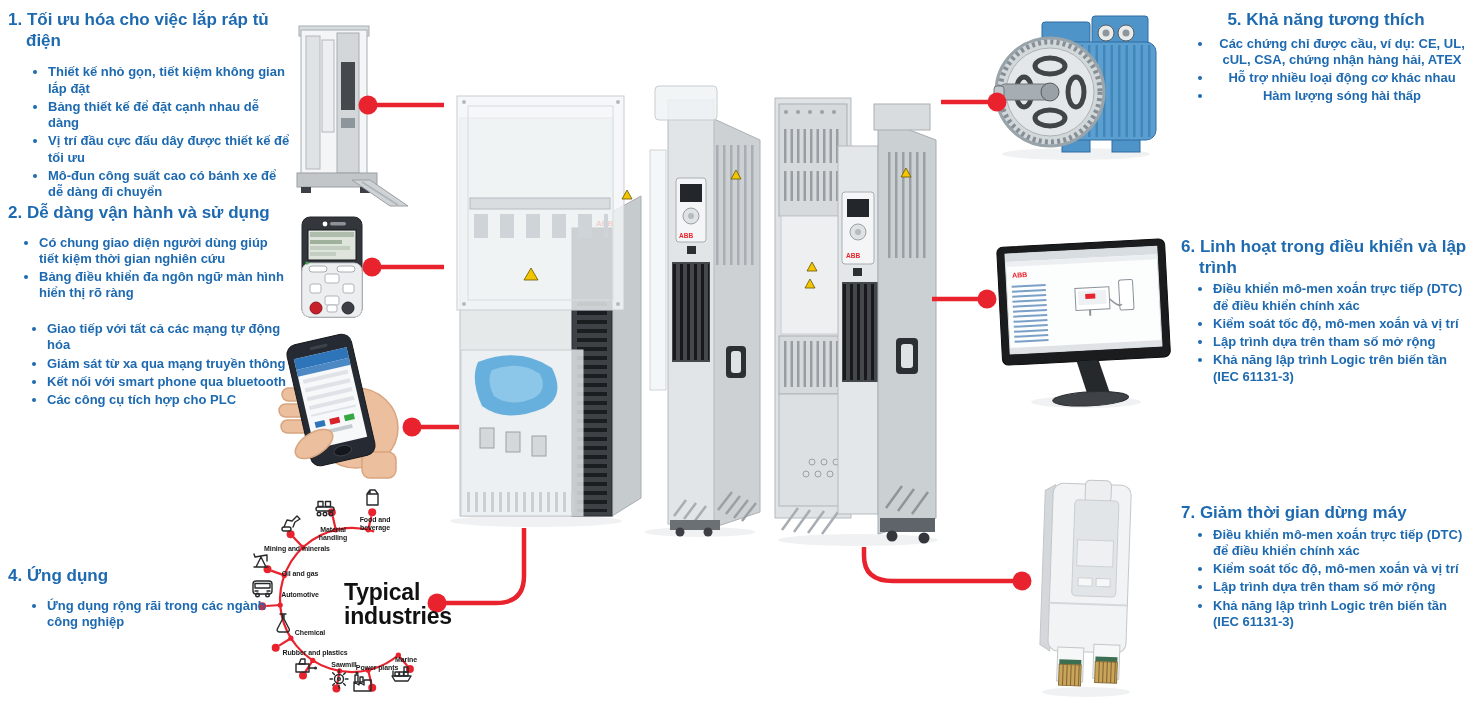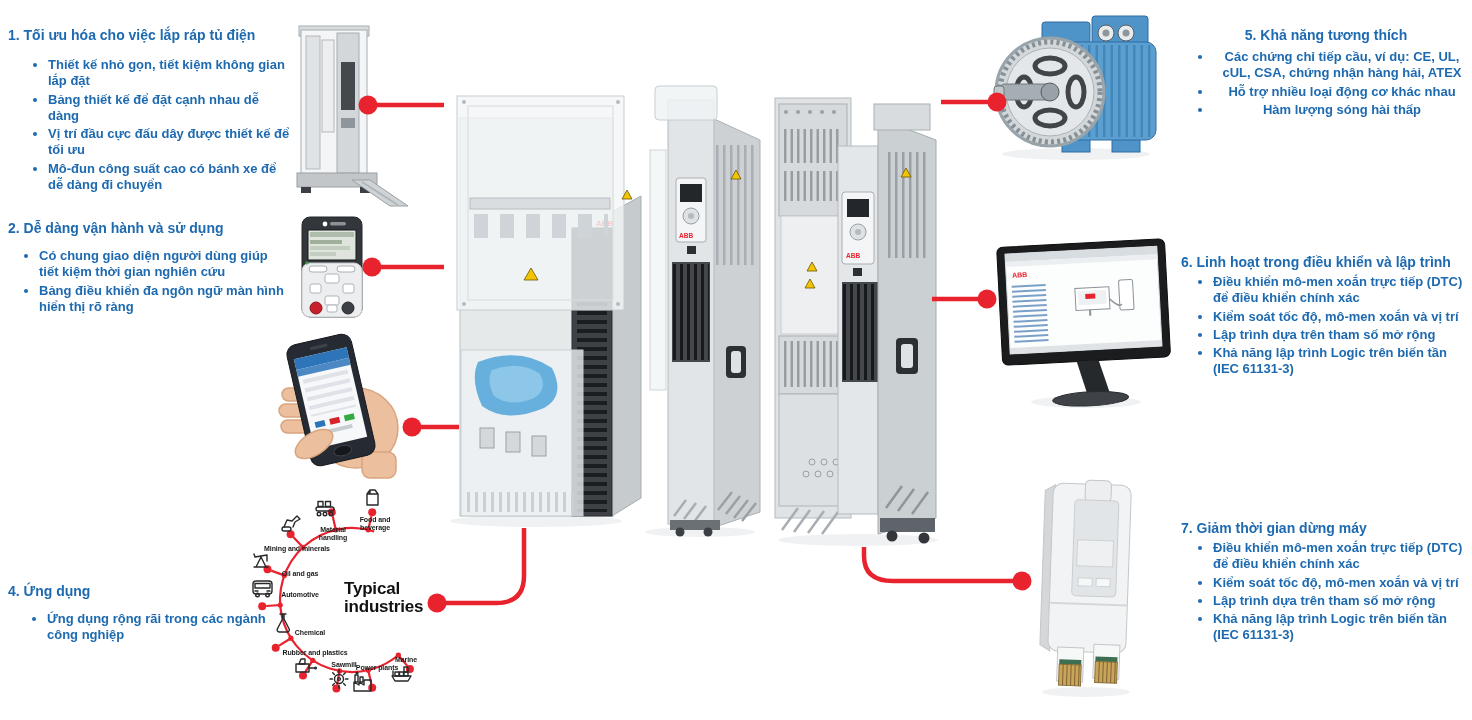--- a/index.html
+++ b/index.html
@@ -1,30 +1,30 @@
 <!DOCTYPE html>
 <html><head>
 <meta charset="utf-8">
 <style>
   html,body{margin:0;padding:0;background:#fff;}
   .canvas{position:relative;width:1472px;height:720px;background:#ffffff;overflow:hidden;
           font-family:"Liberation Sans",sans-serif;}
   .art{position:absolute;left:0;top:0;}
   .feature{position:absolute;color:#1E6AB0;font-weight:bold;}
-  .f-head{font-size:14px;line-height:1.22;padding-left:18px;text-indent:-18px;margin-top:17px;}
+  .f-head{font-size:17px;line-height:1.22;padding-left:18px;text-indent:-18px;}
   .f-list{margin:0;padding:0;list-style:disc outside;}
   .f-list li{font-size:13px;line-height:1.25;margin-bottom:2px;}
   .f1{left:8px;top:10px;width:282px;}   .f1 .f-list{margin-top:13px;padding-left:40px;}
   .f2{left:8px;top:203px;width:282px;}  .f2 .f-list{margin-top:11px;padding-left:31px;}
   .f3{left:8px;top:318px;width:288px;}  .f3 .f-list{margin-top:3px;padding-left:39px;}
   .f4{left:8px;top:566px;width:282px;}  .f4 .f-list{margin-top:11px;padding-left:39px;}
   .f5{left:1181px;top:10px;width:290px;text-align:center;} .f5 .f-list{margin-top:5px;padding-left:32px;}
   .f6{left:1181px;top:237px;width:290px;}.f6 .f-list{margin-top:3px;padding-left:32px;}
   .f7{left:1181px;top:503px;width:290px;}.f7 .f-list{margin-top:3px;padding-left:32px;}
-  .ti-title{position:absolute;left:344px;top:580px;width:88px;font-size:17px;font-weight:bold;
+  .ti-title{position:absolute;left:344px;top:580px;width:88px;font-size:23px;font-weight:bold;
             color:#111;line-height:1.05;letter-spacing:-0.2px;}
   .ind-label{position:absolute;font-size:7px;font-weight:bold;color:#1a1a1a;text-align:center;
              line-height:1.15;transform:translateX(-50%);letter-spacing:-0.1px;}
   .nw{white-space:nowrap;}
 </style>
 </head>
 <body>
 
 <div class="canvas">
 
@@ -371,33 +371,39 @@
 
   <div class="feature f2">
     <div class="f-head">2. Dễ dàng vận hành và sử dụng</div>
     <ul class="f-list">
       <li>Có chung giao diện người dùng giúp tiết kiệm thời gian nghiên cứu</li>
       <li>Bảng điều khiển đa ngôn ngữ màn hình hiển thị rõ ràng</li>
     </ul>
   </div>
 
   <div class="feature f3">
+    <ul class="f-list">
+      <li>Giao tiếp với tất cả các mạng tự động hóa</li>
+      <li>Giám sát từ xa qua mạng truyền thông</li>
+      <li>Kết nối với smart phone qua bluetooth</li>
+      <li>Các công cụ tích hợp cho PLC</li>
+    </ul>
   </div>
 
   <div class="feature f4">
     <div class="f-head">4. Ứng dụng</div>
     <ul class="f-list">
       <li>Ứng dụng rộng rãi trong các ngành công nghiệp</li>
     </ul>
   </div>
 
   <div class="feature f5">
     <div class="f-head">5. Khả năng tương thích</div>
     <ul class="f-list">
-      <li>Các chứng chỉ tiếp cầu, ví dụ: CE, UL, cUL, CSA, chứng nhận hàng hải, ATEX</li>
+      <li>Các chứng chỉ được cầu, ví dụ: CE, UL, cUL, CSA, chứng nhận hàng hải, ATEX</li>
       <li>Hỗ trợ nhiều loại động cơ khác nhau</li>
       <li>Hàm lượng sóng hài thấp</li>
     </ul>
   </div>
 
   <div class="feature f6">
     <div class="f-head">6. Linh hoạt trong điều khiển và lập trình</div>
     <ul class="f-list">
       <li>Điều khiển mô-men xoắn trực tiếp (DTC) để điều khiển chính xác</li>
       <li>Kiểm soát tốc độ, mô-men xoắn và vị trí</li>

